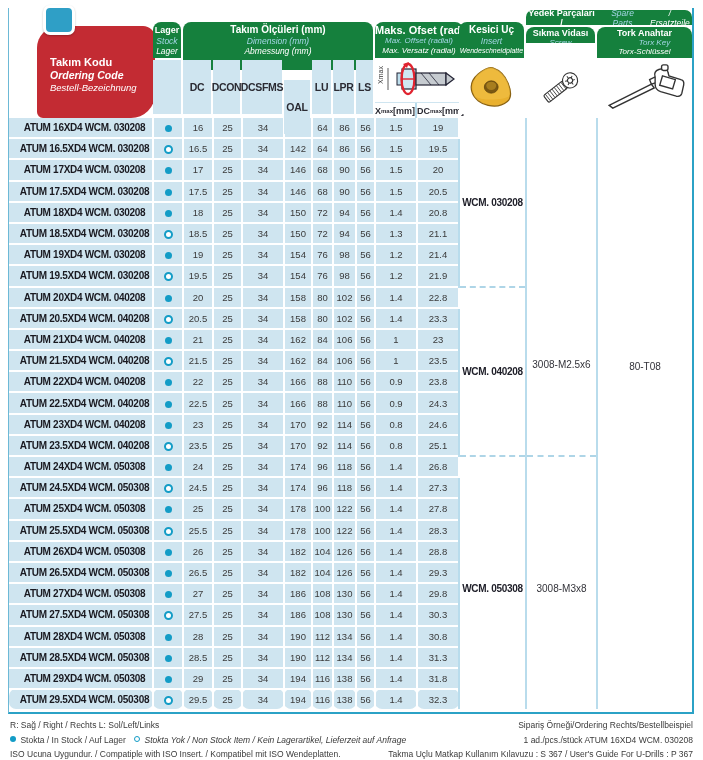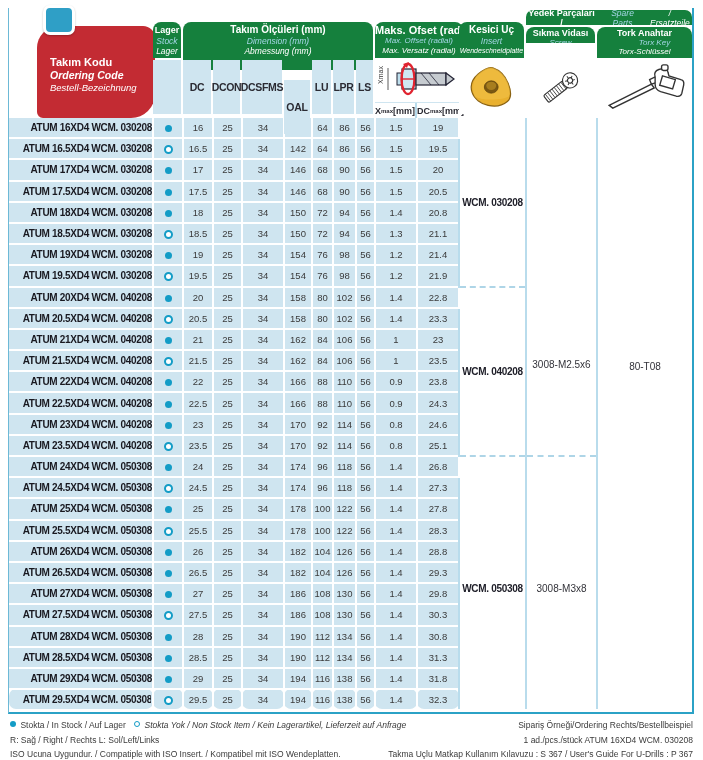--- a/index.html
+++ b/index.html
@@ -26,21 +26,21 @@
        border:3px solid #fff;border-radius:7px;box-shadow:0 1px 2px rgba(0,0,0,.25);z-index:3;}
   .offlabels{display:flex;height:15px;border-top:1px solid #cfe5f0;}
   .offlabels div{flex:1;display:flex;align-items:center;justify-content:center;
                  font-weight:bold;font-size:9px;color:#2b2b33;}
   .offlabels div:last-child{border-left:2px solid #b9dcec;}
   sub{font-size:6px;}
   
   table{border-collapse:collapse;table-layout:fixed;width:683px;margin:0;}
   td{height:19.2px;padding:0;text-align:center;font-size:9.5px;color:#3a3a3a;
      background:#cfe5f0;border-right:2px solid #fff;border-bottom:2px solid #fff;overflow:hidden;}
-  td.code{text-align:right;padding-left:8px;font-weight:bold;font-size:10px;color:#191920;
+  td.code{text-align:center;padding-left:8px;font-weight:bold;font-size:10px;color:#191920;
           letter-spacing:-0.3px;white-space:nowrap;}
   tr.gend td{border-bottom:2px dashed #fff;}
   tr:last-child td{border-bottom:none;border-radius:7px;}
   td.wcell{background:#fff;border-left:2px solid #b9dcec;border-right:none;border-bottom:none;
            position:relative;vertical-align:top;}
   td.wcell.dashend{border-bottom:2px dashed #aed5e7;}
   .spanlab{position:absolute;left:0;right:0;transform:translateY(-50%);text-align:center;white-space:nowrap;}
   .spanlab.ins{font-weight:bold;font-size:10px;color:#20202a;letter-spacing:-0.3px;}
   .spanlab.prt{font-size:10px;color:#33333a;}
   .dot{display:inline-block;width:7px;height:7px;border-radius:50%;background:#139cc6;vertical-align:middle;}
@@ -600,27 +600,27 @@
             <td>138</td>
             <td>56</td>
             <td>1.4</td>
             <td>32.3</td>
           </tr>
         </tbody>
     </table>
   </div>
 
   <div class="foot-l">
+    <div>R: Sağ / Right / Rechts   L: Sol/Left/Links</div>
     <div>
       <span class="fdot"></span>
       <span>Stokta / In Stock / Auf Lager</span>
       <span class="fdot open" style="margin-left:6px;"></span>
       <span class="it">Stokta Yok / Non Stock Item / Kein Lagerartikel, Lieferzeit auf Anfrage</span>
     </div>
-    <div>R: Sağ / Right / Rechts   L: Sol/Left/Links</div>
     <div>ISO Ucuna Uygundur. / Compatiple with ISO Insert. / Kompatibel mit ISO Wendeplatten.</div>
   </div>
   <div class="foot-r">
     <div>Sipariş Örneği/Ordering Rechts/Bestellbeispiel</div>
     <div>1 ad./pcs./stück ATUM 16XD4 WCM. 030208</div>
     <div>Takma Uçlu Matkap Kullanım Kılavuzu : S 367 / User's Guide For U-Drills : P 367</div>
   </div>
 </div>
 
 </body></html>

